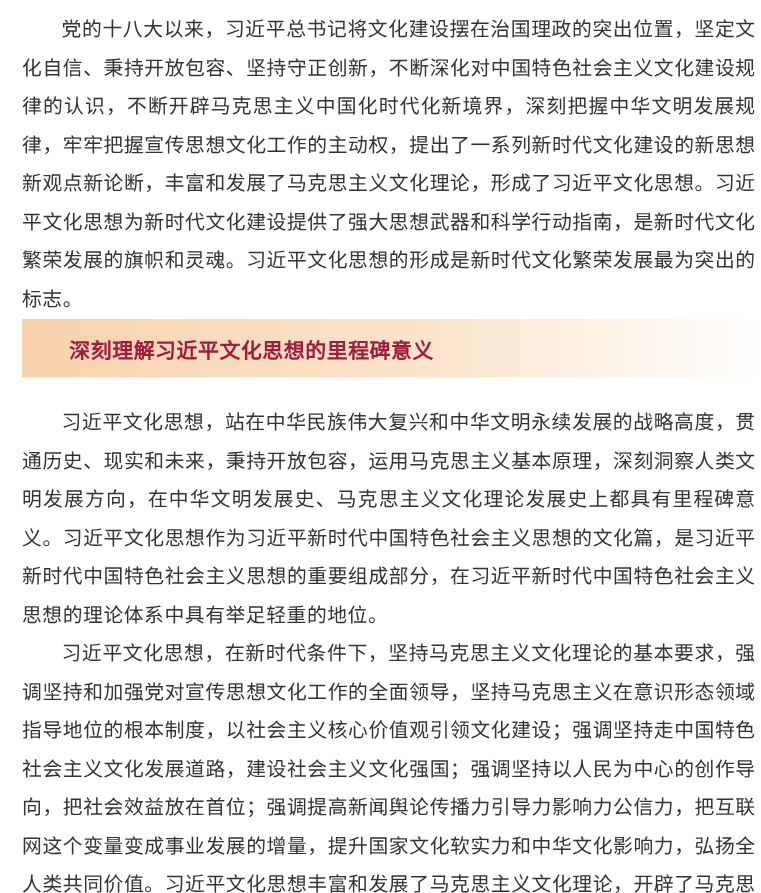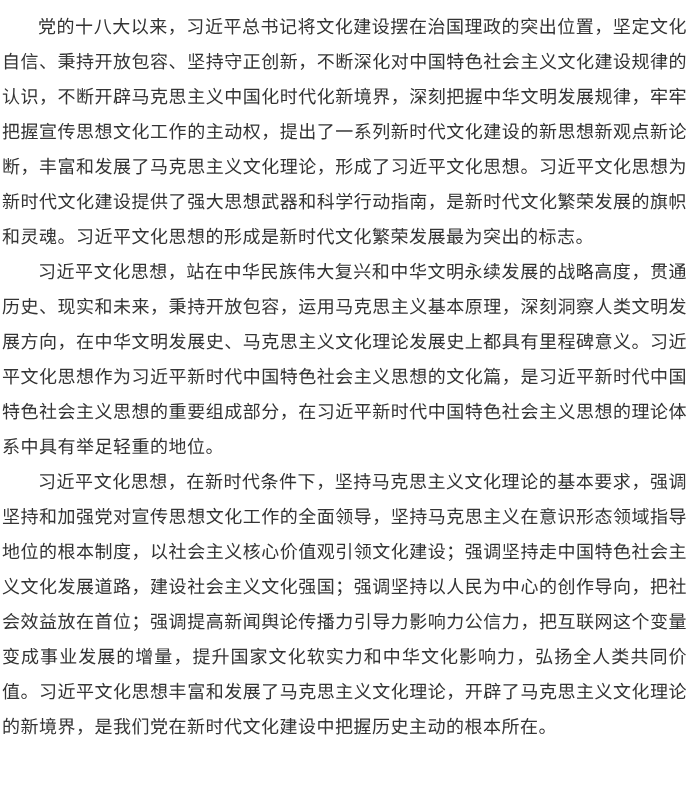--- a/index.html
+++ b/index.html
@@ -6,21 +6,21 @@
     margin: 0;
     padding: 0;
     background: #ffffff;
   }
   .page {
     position: relative;
     width: 692px;
     height: 812px;
     overflow: hidden;
     box-sizing: border-box;
-    padding: 10px 5px 0 2px;
+    padding: 10px 5px 0 20px;
     background: #ffffff;
     font-family: "Liberation Sans", "DejaVu Sans", sans-serif;
   }
   p.para {
     margin: 0;
     font-size: 18px;
     line-height: 35px;
     color: #333333;
     text-align: justify;
     text-justify: inter-ideograph;
@@ -45,18 +45,21 @@
     letter-spacing: 0.5px;
   }
 </style>
 </head>
 <body>
 
 <div class="page">
 
   <p class="para">党的十八大以来，习近平总书记将文化建设摆在治国理政的突出位置，坚定文化自信、秉持开放包容、坚持守正创新，不断深化对中国特色社会主义文化建设规律的认识，不断开辟马克思主义中国化时代化新境界，深刻把握中华文明发展规律，牢牢把握宣传思想文化工作的主动权，提出了一系列新时代文化建设的新思想新观点新论断，丰富和发展了马克思主义文化理论，形成了习近平文化思想。习近平文化思想为新时代文化建设提供了强大思想武器和科学行动指南，是新时代文化繁荣发展的旗帜和灵魂。习近平文化思想的形成是新时代文化繁荣发展最为突出的标志。</p>
 
+  <div class="section-banner">
+    <h2>深刻理解习近平文化思想的里程碑意义</h2>
+  </div>
 
   <p class="para">习近平文化思想，站在中华民族伟大复兴和中华文明永续发展的战略高度，贯通历史、现实和未来，秉持开放包容，运用马克思主义基本原理，深刻洞察人类文明发展方向，在中华文明发展史、马克思主义文化理论发展史上都具有里程碑意义。习近平文化思想作为习近平新时代中国特色社会主义思想的文化篇，是习近平新时代中国特色社会主义思想的重要组成部分，在习近平新时代中国特色社会主义思想的理论体系中具有举足轻重的地位。</p>
 
   <p class="para">习近平文化思想，在新时代条件下，坚持马克思主义文化理论的基本要求，强调坚持和加强党对宣传思想文化工作的全面领导，坚持马克思主义在意识形态领域指导地位的根本制度，以社会主义核心价值观引领文化建设；强调坚持走中国特色社会主义文化发展道路，建设社会主义文化强国；强调坚持以人民为中心的创作导向，把社会效益放在首位；强调提高新闻舆论传播力引导力影响力公信力，把互联网这个变量变成事业发展的增量，提升国家文化软实力和中华文化影响力，弘扬全人类共同价值。习近平文化思想丰富和发展了马克思主义文化理论，开辟了马克思主义文化理论的新境界，是我们党在新时代文化建设中把握历史主动的根本所在。</p>
 
 </div>
 
 </body></html>

